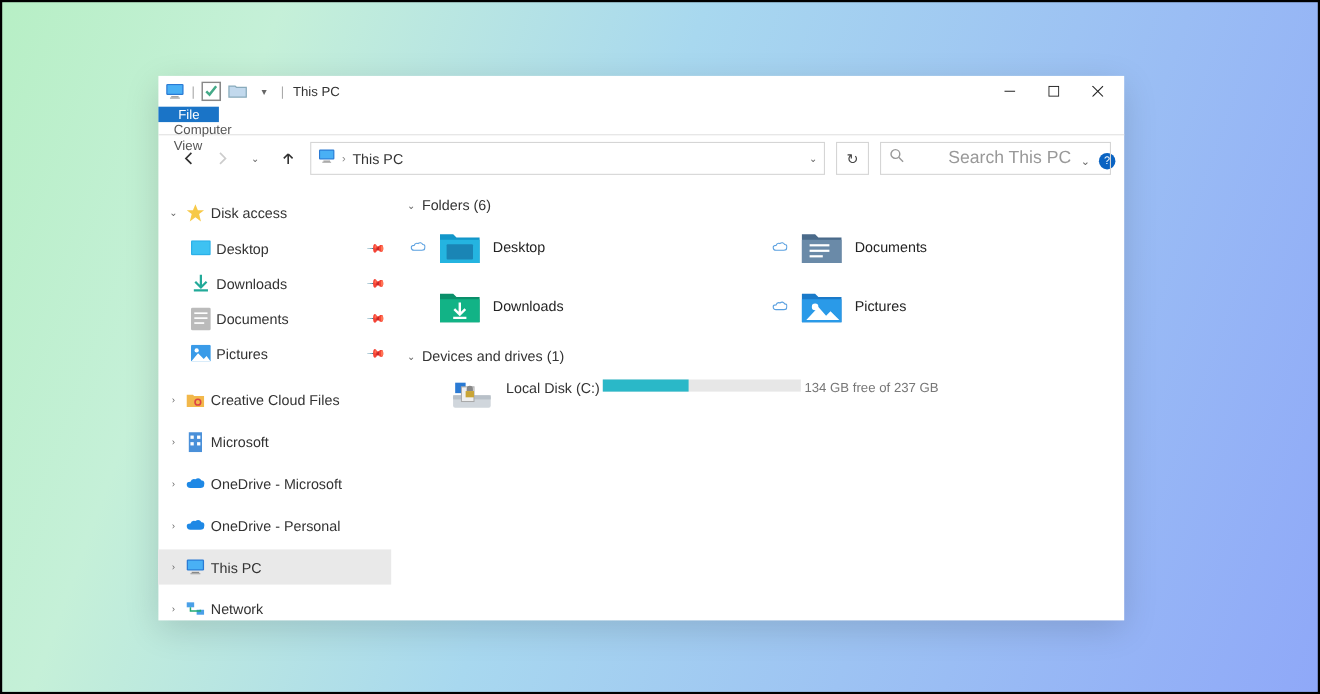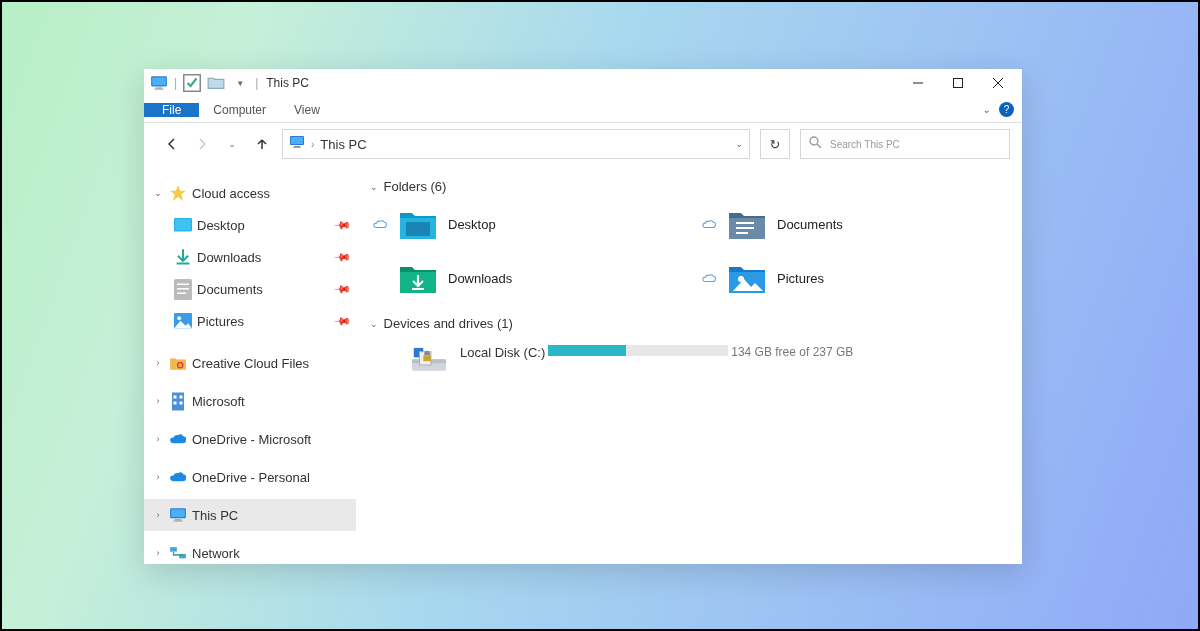--- a/index.html
+++ b/index.html
@@ -15,36 +15,36 @@
   display: flex; flex-direction: column;
 }
 .titlebar { height: 28px; display: flex; align-items: center; padding: 0 4px; }
 .titlebar .left { display: flex; align-items: center; gap: 2px; }
 .titlebar .tb-icon { width: 18px; height: 18px; display: inline-flex; align-items: center; justify-content: center; font-size: 12px; margin: 0 2px; }
 .titlebar .sep { color: #aaa; margin: 0 2px; font-size: 12px; }
 .titlebar .title { font-size: 12px; color: #333; margin-left: 4px; }
 .titlebar .spacer { flex: 1; }
 .titlebar .win-btn { width: 40px; height: 28px; display: inline-flex; align-items: center; justify-content: center; cursor: default; }
 .titlebar .win-btn svg { width: 10px; height: 10px; stroke: #222; fill: none; stroke-width: 1; }
-.ribbon-tabs { height: 26px; display: flex; align-items: center; border-bottom: 1px solid #e1e1e1; font-size: 12px; }
+.ribbon-tabs { height: 26px; display: flex; align-items: flex-start; border-bottom: 1px solid #e1e1e1; font-size: 12px; flex-direction: column; }
 .ribbon-tabs .tab { padding: 0 14px; display: flex; align-items: center; color: #555; cursor: default; }
 .ribbon-tabs .tab.file { background: #1a74c7; color: #fff; padding: 0 18px; }
 .ribbon-tabs .right-ctrl { margin-left: auto; display: flex; align-items: center; gap: 8px; padding-right: 8px; }
 .ribbon-tabs .chev { color: #666; font-size: 10px; }
 .ribbon-tabs .help { width: 15px; height: 15px; border-radius: 50%; background: #0a63c2; color: #fff; font-size: 10px; display: flex; align-items: center; justify-content: center; }
 .nav-row { height: 42px; display: flex; align-items: center; gap: 10px; padding: 0 12px 0 18px; }
 .nav-btn { width: 20px; height: 20px; display: inline-flex; align-items: center; justify-content: center; color: #555; }
 .nav-btn.disabled { color: #bbb; }
 .addr-bar { flex: 1; height: 30px; border: 1px solid #d5d5d5; display: flex; align-items: center; padding: 0 6px; gap: 6px; }
 .addr-bar .crumb { font-size: 13px; color: #333; }
 .addr-bar .sep-crumb { color: #888; font-size: 10px; }
 .addr-bar .spacer { flex: 1; }
 .refresh-btn { width: 30px; height: 30px; border: 1px solid #d5d5d5; display: flex; align-items: center; justify-content: center; color: #444; font-size: 13px; }
 .search-bar { width: 210px; height: 30px; border: 1px solid #d5d5d5; display: flex; align-items: center; padding: 0 8px; gap: 8px; color: #999; }
-.search-bar input { border: none; outline: none; font-size: 10px; flex: 1; color: #333; background: transparent; }
+.search-bar input { border: none; outline: none; font-size: 16px; flex: 1; color: #333; background: transparent; margin-left: 32px; }
 .search-bar input::placeholder { color: #999; }
 .body { flex: 1; display: flex; overflow: hidden; }
 .sidebar { width: 212px; padding: 12px 0; overflow-y: auto; font-size: 13px; color: #333; }
 .side-row { display: flex; align-items: center; height: 32px; padding: 0 6px 0 8px; gap: 5px; }
 .side-row.child { padding-left: 30px; }
 .side-row.selected { background: #e9e9e9; }
 .side-row .exp { width: 12px; height: 12px; display: inline-flex; align-items: center; justify-content: center; color: #666; font-size: 9px; }
 .side-row .ic { width: 18px; height: 18px; display: inline-flex; align-items: center; justify-content: center; font-size: 14px; }
 .side-row .pin { margin-left: auto; color: #999; font-size: 11px; transform: rotate(45deg); }
 .content { flex: 1; padding: 10px 14px; overflow-y: auto; font-size: 13px; color: #333; }
@@ -166,21 +166,21 @@
   <div class="body">
 
     <div class="sidebar">
       <div class="side-row">
         <span class="exp">⌄</span>
         <span class="ic">
           <svg viewBox="0 0 16 16">
               <path d="M8 1 L10 6 L15 6 L11 9 L12.5 15 L8 11.5 L3.5 15 L5 9 L1 6 L6 6 Z" fill="#f7c948"></path>
             </svg>
         </span>
-        <span>Cloud access</span>
+        <span>Disk access</span>
       </div>
       <div class="side-row child">
         <span class="ic">
             <svg viewBox="0 0 16 12">
               <rect width="16" height="12" fill="#2bb0e8" rx="1"></rect>
               <rect x="1" y="1" width="14" height="10" fill="#3ec2f2"></rect>
             </svg>
           </span>
         <span>Desktop</span>
         <span class="pin">📌</span>

